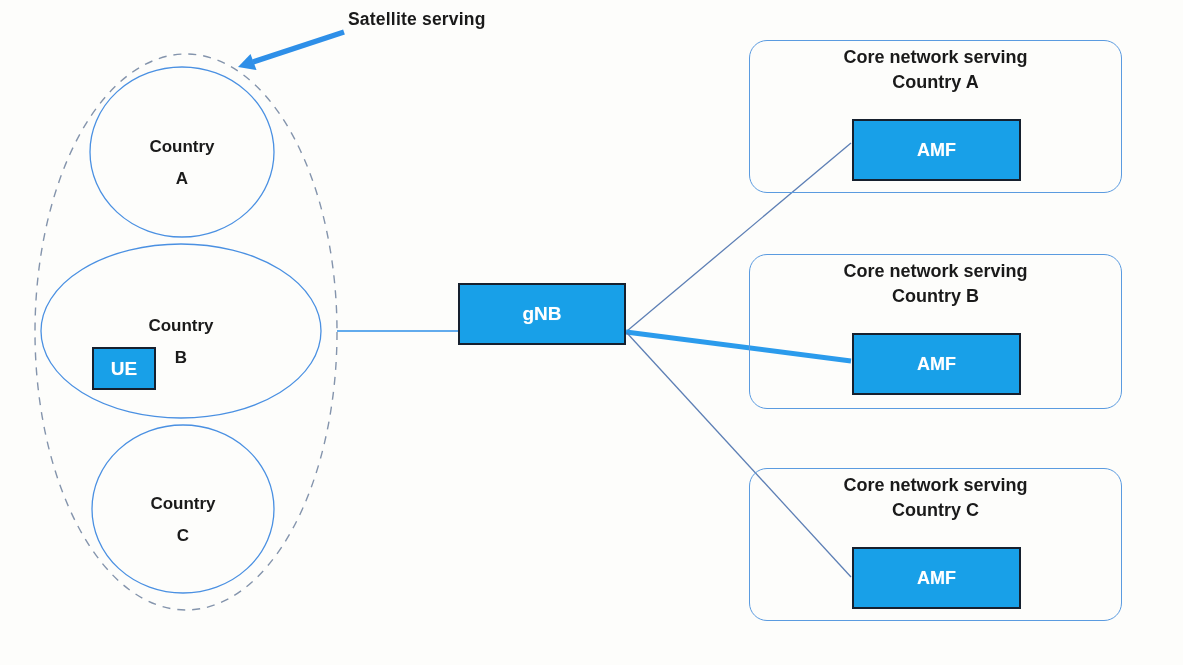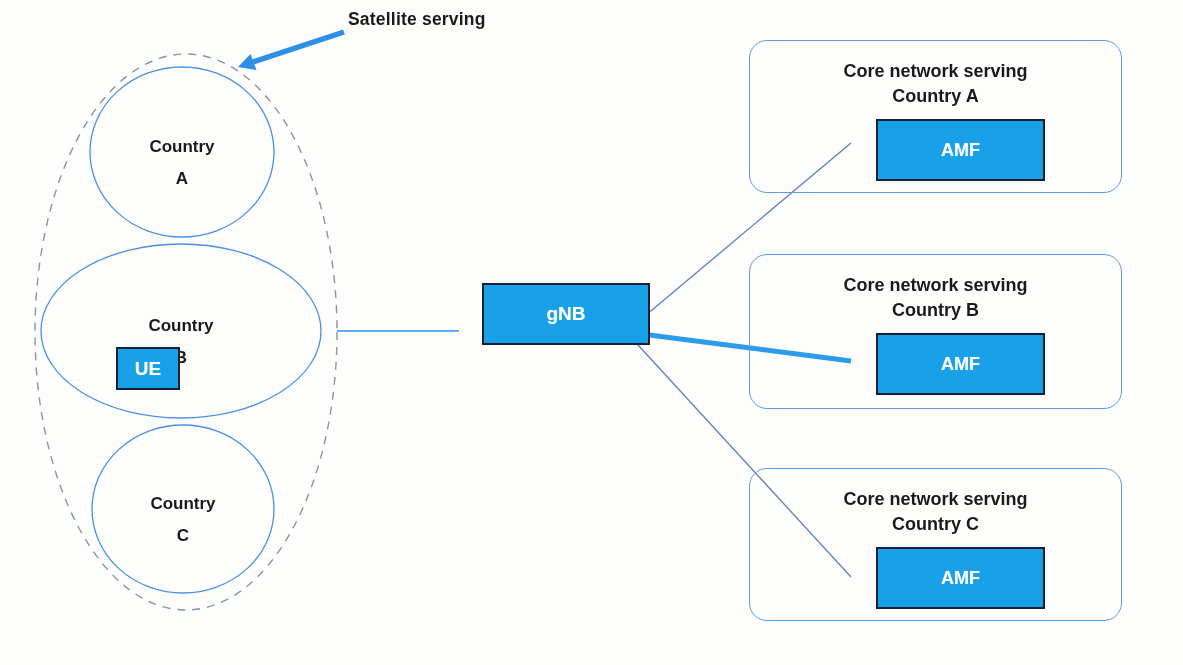--- a/index.html
+++ b/index.html
@@ -60,42 +60,41 @@
     position:absolute;
     display:flex;
     align-items:center;
     justify-content:center;
     background:var(--node-fill);
     color:var(--node-text);
     font-weight:bold;
     border:2px solid var(--node-border);
     box-sizing:border-box;
     text-shadow:0 0 1px rgba(255,255,255,.4);
-    margin-left:24px;
   }
   .node-ue{ left:92px;  top:347px; width:64px;  height:43px; font-size:19px; }
   .node-gnb{ left:458px; top:283px; width:168px; height:62px; font-size:19px; }
 
   .core-box{
     position:absolute;
     left:749px;
     width:373px;
     height:153px;
     border:1.5px solid var(--container-border);
     border-radius:18px;
     box-sizing:border-box;
     background:transparent;
   }
   .core-a{ top:40px;  }
   .core-b{ top:254px; height:155px; }
   .core-c{ top:468px; }
   .core-title{
     position:absolute;
     left:0; right:0;
-    top:18px;
+    top:4px;
     font-size:18px;
     line-height:25px;
     font-weight:bold;
     text-align:center;
     white-space:pre-line;
     color:var(--text);
   }
   .node-amf{
     left:102px; top:78px;
     width:169px; height:62px;

